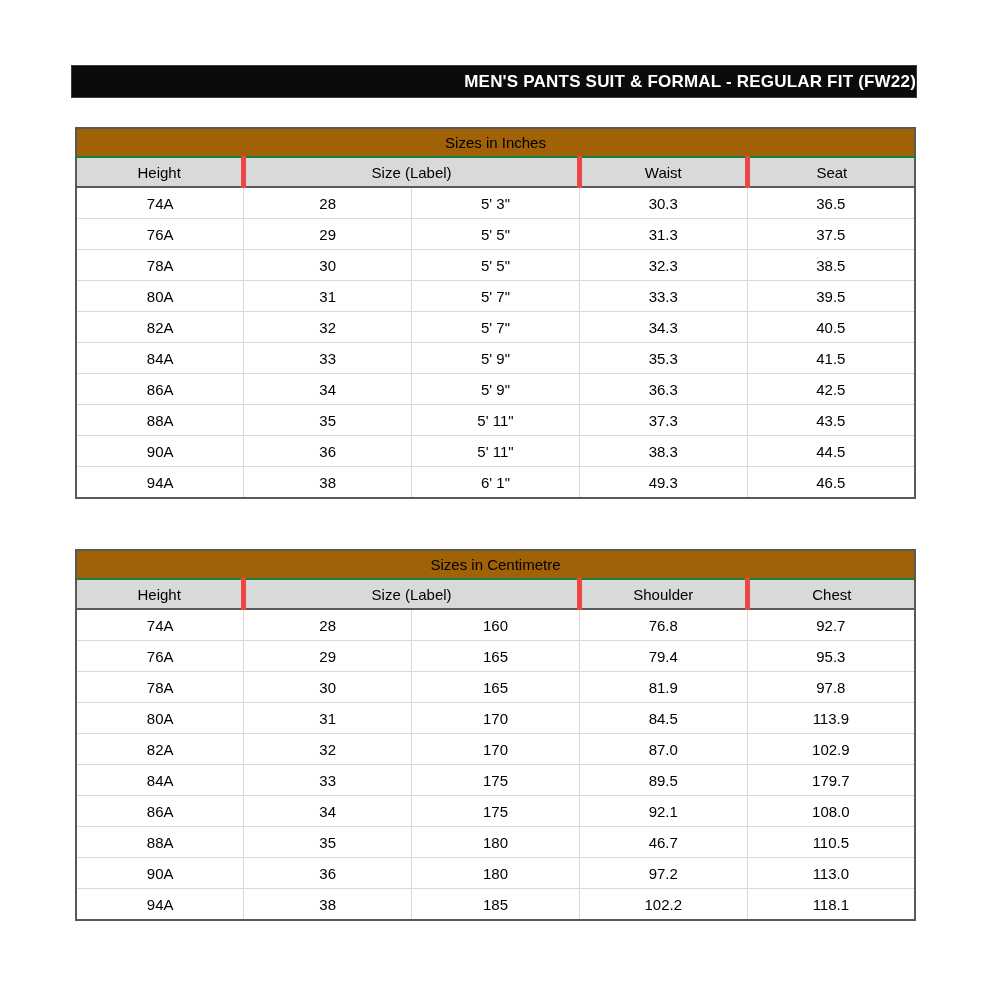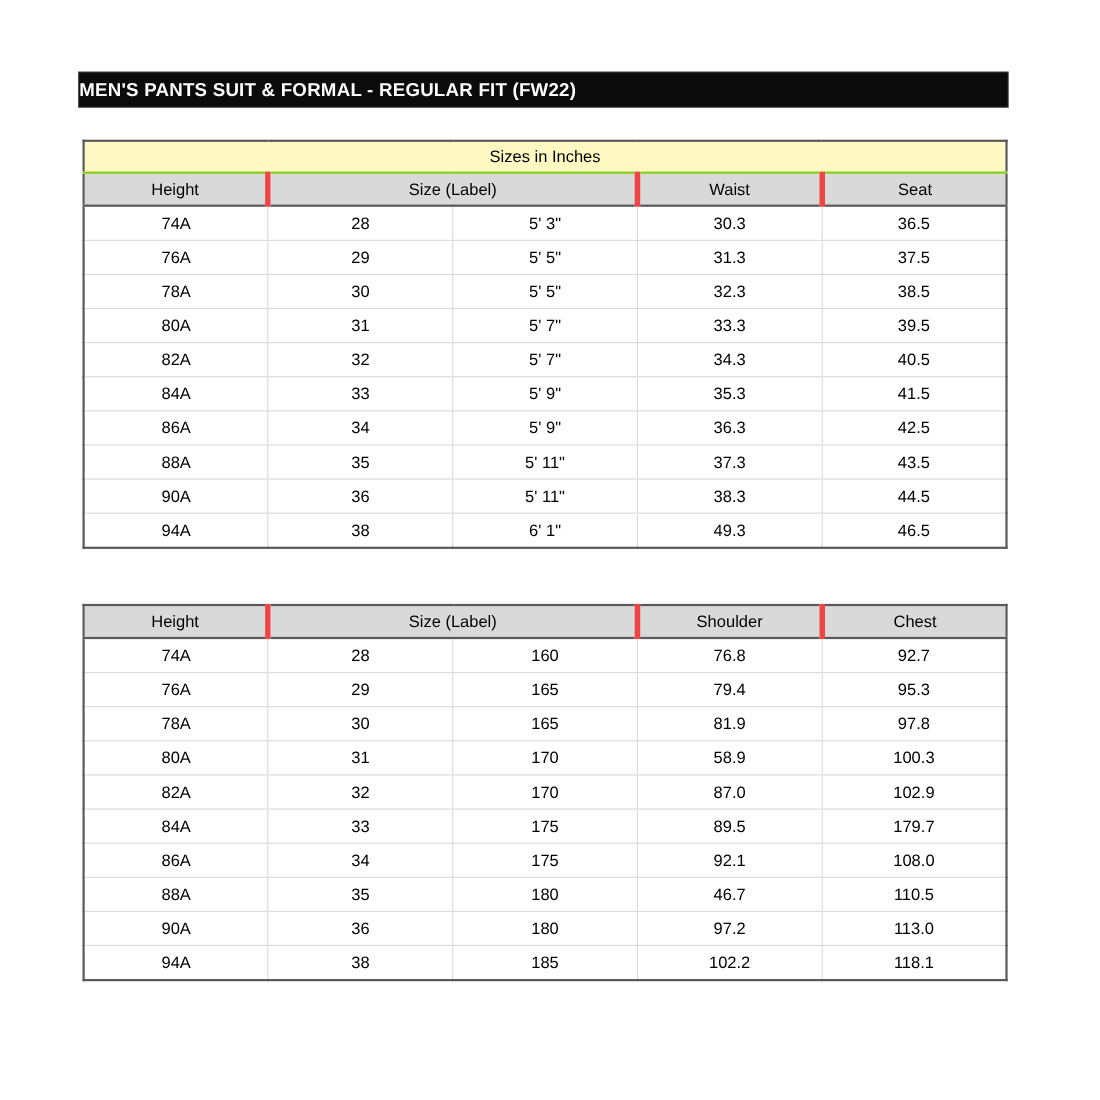--- a/index.html
+++ b/index.html
@@ -16,21 +16,21 @@
   .title-bar {
     position: absolute;
     left: 72px;
     top: 66px;
     width: 844px;
     height: 31px;
     background: #0b0b0b;
     color: #ffffff;
     display: flex;
     align-items: center;
-    justify-content: flex-start;
+    justify-content: flex-end;
     font-size: 17px;
     font-weight: bold;
     letter-spacing: 0.2px;
     box-shadow: 0 0 0 1px #3a3a3a;
   }
 
   .table-block { position: absolute; left: 75px; width: 841px; }
   .table-block.inches { top: 127px; }
   .table-block.cm     { top: 549px; }
 
@@ -47,22 +47,22 @@
     text-align: center;
     vertical-align: middle;
     padding: 0;
     font-weight: normal;
     white-space: nowrap;
     overflow: hidden;
   }
 
   tr.caption-row td {
     height: 27px;
-    background: #fef9c3;
-    border-bottom: 2px solid #84cc16;
+    background: #a16207;
+    border-bottom: 2px solid #15803d;
   }
 
   tr.header-row th {
     height: 28px;
     background: #d9d9d9;
     border-bottom: 2px solid #595959;
     border-left: 5px solid #ef4444;
   }
   tr.header-row th:first-child { border-left: none; }
 
@@ -182,20 +182,23 @@
   <section class="table-block cm">
     <table class="size-table">
       <colgroup>
         <col style="width:20%">
           <col style="width:20%">
           <col style="width:20%">
           <col style="width:20%">
           <col style="width:20%">
       </colgroup>
       <thead>
+        <tr class="caption-row">
+          <td colspan="5">Sizes in Centimetre</td>
+        </tr>
         <tr class="header-row">
           <th>Height</th>
           <th colspan="2">Size (Label)</th>
           <th>Shoulder</th>
           <th>Chest</th>
         </tr>
       </thead>
       <tbody>
           <tr>
             <td>74A</td>
@@ -215,22 +218,22 @@
             <td>78A</td>
             <td>30</td>
             <td>165</td>
             <td>81.9</td>
             <td>97.8</td>
           </tr>
           <tr>
             <td>80A</td>
             <td>31</td>
             <td>170</td>
-            <td>58.9</td>
-            <td>100.3</td>
+            <td>84.5</td>
+            <td>113.9</td>
           </tr>
           <tr>
             <td>82A</td>
             <td>32</td>
             <td>170</td>
             <td>87.0</td>
             <td>102.9</td>
           </tr>
           <tr>
             <td>84A</td>

